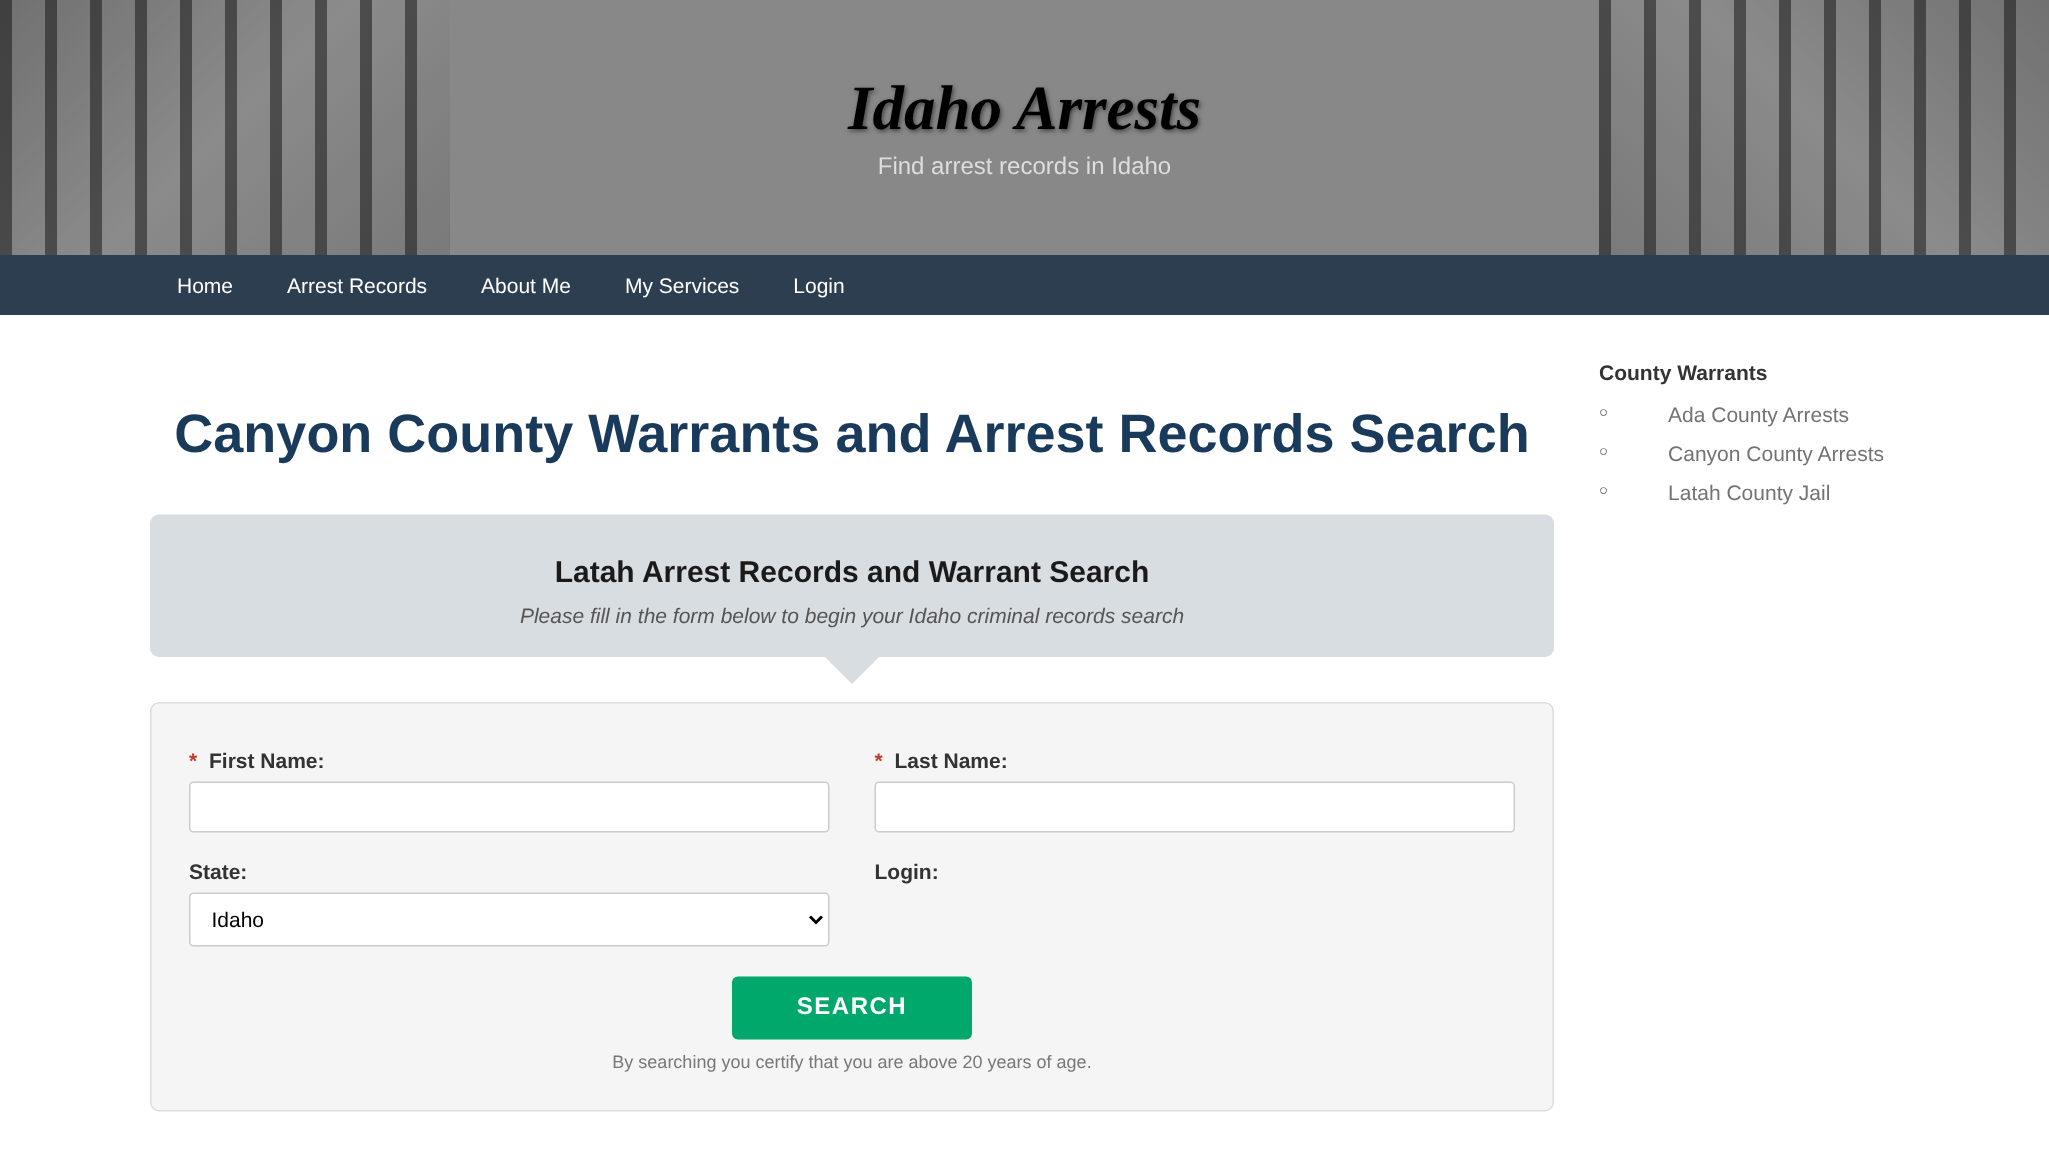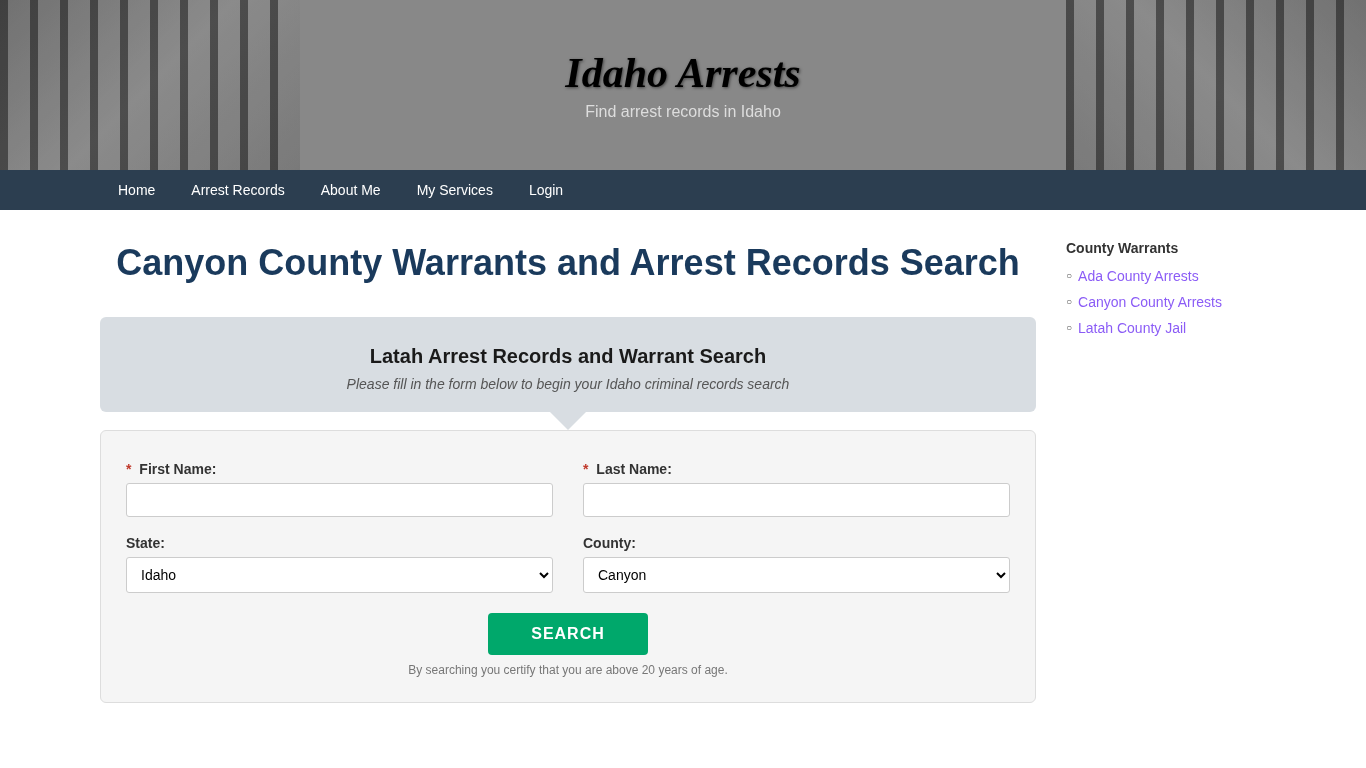--- a/index.html
+++ b/index.html
@@ -111,20 +111,21 @@
     }
 
     .page-title {
       font-size: 36px;
       font-weight: bold;
       color: #1a3a5c;
       text-align: center;
       margin-bottom: 30px;
       line-height: 1.3;
       font-family: Arial, sans-serif;
+      margin-top: 26px;
     }
 
     
     .search-box {
       background: #d8dde2;
       border-radius: 6px;
       padding: 28px 30px 20px;
       margin-bottom: 0;
       position: relative;
     }
@@ -152,21 +153,21 @@
       border-top: 18px solid #d8dde2;
       margin: 0 auto;
     }
 
     
     .form-section {
       background: #f5f5f5;
       border: 1px solid #ddd;
       border-radius: 6px;
       padding: 30px 25px 25px;
-      margin-top: 0;
+      margin-top: 12px;
     }
     .form-row {
       display: flex;
       gap: 30px;
       margin-bottom: 18px;
     }
     .form-group {
       flex: 1;
     }
     .form-label {
@@ -246,22 +247,23 @@
       font-size: 14px;
     }
     .sidebar-list li::before {
       content: '○';
       color: #555;
       font-size: 10px;
       margin-top: 2px;
       flex-shrink: 0;
     }
     .sidebar-list li a {
-      color: #8b5cf6;
+      color: #737373;
       text-decoration: none;
+      margin-left: 34px;
     }
   </style>
 </head>
 <body>
 
 <header class="site-header">
   <div class="header-bg">
     <div class="header-bg-left"></div>
     <div class="header-bg-right"></div>
   </div>
@@ -320,24 +322,21 @@
         </div>
       </div>
       <div class="form-row">
         <div class="form-group">
           <label class="form-label">State:</label>
           <select class="form-select">
             <option>Idaho</option>
           </select>
         </div>
         <div class="form-group">
-          <label class="form-label">County:</label>
-          <select class="form-select">
-            <option>Canyon</option>
-          </select>
+          <label class="form-label">Login:</label>
         </div>
       </div>
       <button class="search-btn">SEARCH</button>
       <p class="form-disclaimer">By searching you certify that you are above 20 years of age.</p>
     </div>
   </div>
 
   <aside class="sidebar">
     <h4 class="sidebar-section-title">County Warrants</h4>
     <ul class="sidebar-list">

